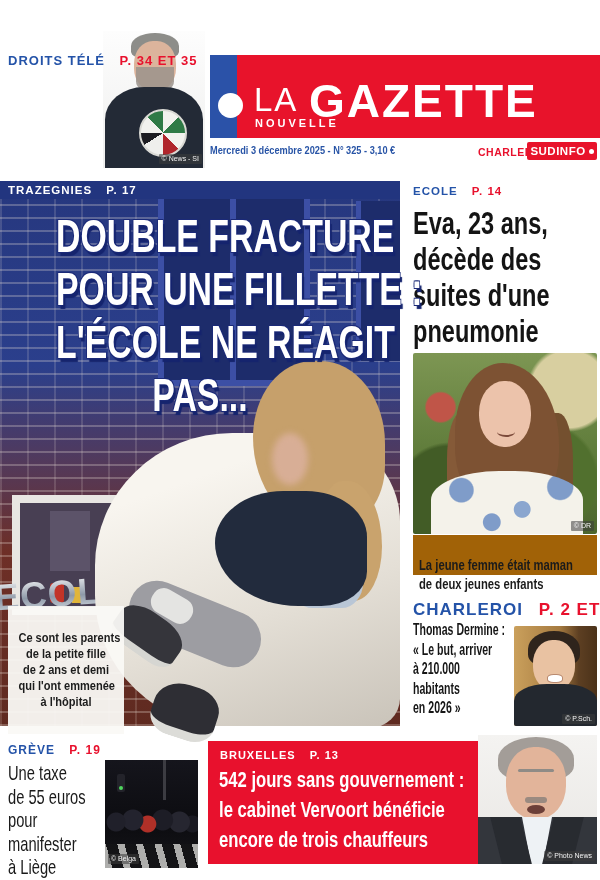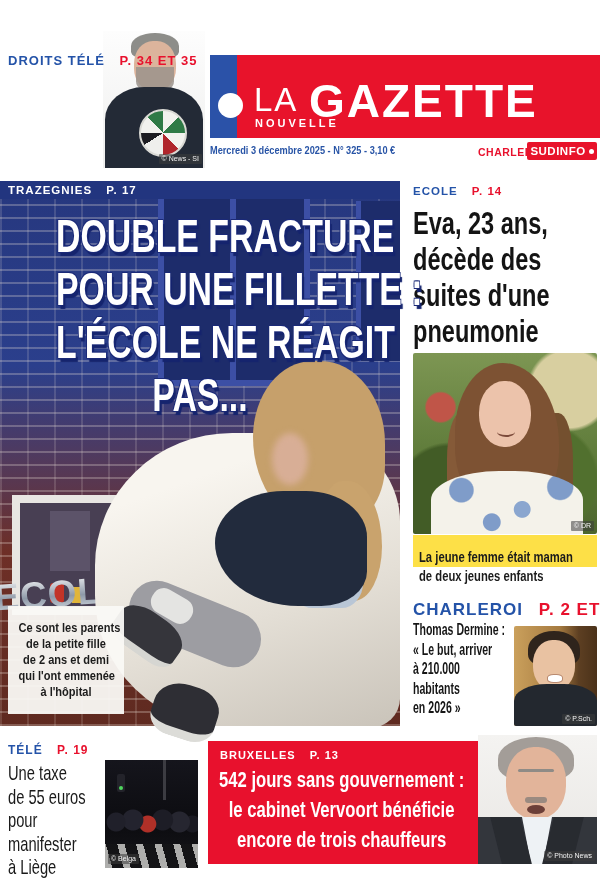--- a/index.html
+++ b/index.html
@@ -81,21 +81,21 @@
   .ch-jacket{left:215px;top:310px;width:152px;height:115px;z-index:5;background:#222b3d;border-radius:45% 40% 30% 55%;}
   .ch-top{left:291px;top:345px;width:72px;height:82px;z-index:4;background:#b9c6d6;border-radius:40% 40% 30% 30%;}
   .ch-leg{left:126px;top:415px;width:138px;height:56px;z-index:4;background:#9d9da2;border-radius:28px;transform:rotate(22deg);}
   .ch-sock{left:150px;top:412px;width:44px;height:26px;z-index:4;background:#e4e4e2;border-radius:12px;transform:rotate(30deg);}
   .ch-shoe1{left:112px;top:432px;width:72px;height:44px;z-index:5;background:#35353b;border-radius:40% 40% 30% 30%;
             transform:rotate(35deg);border-bottom:7px solid #d6d6d2;box-sizing:border-box;}
   #overflow-shoe{left:152px;top:662px;width:66px;height:54px;z-index:8;background:#2e2e34;
             border-radius:45% 40% 35% 35%;transform:rotate(18deg);
             border-bottom:9px solid #dcdcd8;box-sizing:border-box;}
   #lead-caption{left:8px;top:583px;width:112px;z-index:9;background:rgba(250,249,246,.95);
-            padding:14px 2px;text-align:center;}
+            padding:24px 2px;text-align:center;}
   #lead-caption div{font-size:13px;font-weight:700;color:#1c1c1c;line-height:16px;white-space:nowrap;
             transform:scaleX(.85);transform-origin:center top;}
   
   #mons-kicker{left:413px;top:162px;font-size:11.5px;}
   #mons-headline{left:413px;top:183px;}
   #mons-headline div{font-size:31px;line-height:36px;font-weight:800;color:#141414;white-space:nowrap;
       transform:scaleX(.76);transform-origin:left top;}
   #mons-photo{left:413px;top:330px;width:184px;height:181px;overflow:hidden;border-radius:2px;
       background:
         radial-gradient(circle at 15% 30%, #c05548 0 7%, rgba(0,0,0,0) 8%),
@@ -107,21 +107,21 @@
   .ev-hairL{left:34px;top:60px;width:34px;height:115px;background:#855a38;border-radius:40%;}
   .ev-hairR{left:124px;top:60px;width:36px;height:118px;background:#74502f;border-radius:40%;}
   .ev-face{left:66px;top:28px;width:52px;height:66px;background:#ecc3ab;border-radius:48%;}
   .ev-smile{left:84px;top:74px;width:18px;height:8px;border-bottom:2.5px solid #7c4a3a;border-radius:0 0 50% 50%;}
   .ev-dress{left:18px;top:118px;width:152px;height:64px;border-radius:45% 45% 0 0;
       background:radial-gradient(circle at 20% 30%, #7f9cc9 0 9%, rgba(0,0,0,0) 10%),
                  radial-gradient(circle at 60% 60%, #8aa6cf 0 8%, rgba(0,0,0,0) 9%),
                  radial-gradient(circle at 85% 25%, #7f9cc9 0 9%, rgba(0,0,0,0) 10%),
                  radial-gradient(circle at 40% 80%, #7f9cc9 0 8%, rgba(0,0,0,0) 9%),
                  #f4f2ea;}
-  #mons-caption{left:413px;top:512px;width:184px;height:32px;background:#fde047;padding:12px 6px;box-sizing:border-box;}
+  #mons-caption{left:413px;top:512px;width:184px;height:32px;background:#a16207;padding:20px 6px;box-sizing:border-box;}
   #mons-caption div{font-size:15px;font-weight:700;color:#1b1b1b;line-height:19px;white-space:nowrap;
       transform:scaleX(.75);transform-origin:left top;}
   
   #cha-kicker{left:413px;top:577px;font-size:17px;}
   #cha-headline{left:413px;top:597px;}
   #cha-headline div{font-size:16.5px;line-height:19.5px;font-weight:700;color:#161616;white-space:nowrap;
       transform:scaleX(.64);transform-origin:left top;}
   #cha-photo{left:514px;top:603px;width:83px;height:100px;overflow:hidden;border-radius:2px;
       background:linear-gradient(90deg,#caa05c 0%,#a57a40 55%,#5d3f22 78%,#4a3119 100%);}
   .td-hair{left:14px;top:5px;width:52px;height:36px;background:#2f241c;border-radius:50% 50% 35% 35%;}
@@ -144,21 +144,21 @@
       radial-gradient(circle at 46% 55%, #b03028 0 8px, rgba(0,0,0,0) 9px),
       radial-gradient(circle at 62% 45%, #1d1d26 0 10px, rgba(0,0,0,0) 11px),
       radial-gradient(circle at 80% 50%, #262630 0 10px, rgba(0,0,0,0) 11px),
       radial-gradient(circle at 94% 55%, #1a1a22 0 8px, rgba(0,0,0,0) 9px);}
   .pr-cross{left:0;top:84px;width:93px;height:24px;opacity:.85;
       background:repeating-linear-gradient(75deg,#c9c9c6 0 7px,#141416 7px 18px);}
   
   #bx-box{left:208px;top:718px;width:389px;height:123px;background:#e8112d;}
   #bx-kicker{left:220px;top:726px;font-size:11px;z-index:2;}
   #bx-kicker .kname,#bx-kicker .kpage{color:#ffffff;}
-  #bx-headline{left:219px;top:742px;z-index:2;text-align:center;}
+  #bx-headline{left:219px;top:742px;z-index:2;}
   #bx-headline div{font-size:22.5px;line-height:30px;font-weight:700;color:#ffffff;white-space:nowrap;
       transform:scaleX(.74);transform-origin:left top;}
   #bx-photo{left:478px;top:712px;width:119px;height:129px;overflow:hidden;
       background:linear-gradient(180deg,#f4f3f1 0%,#e9e7e4 100%);}
   .vv-hair{left:20px;top:2px;width:76px;height:44px;background:#a39d98;border-radius:50% 50% 35% 35%;}
   .vv-face{left:28px;top:12px;width:60px;height:72px;background:#e2b49a;border-radius:46%;}
   .vv-brow{left:40px;top:34px;width:36px;height:3px;background:#8f8b86;border-radius:2px;}
   .vv-moust{left:47px;top:62px;width:22px;height:6px;background:#9a8a80;border-radius:3px;}
   .vv-mouth{left:49px;top:70px;width:18px;height:9px;background:#6c3f38;border-radius:50%;}
   .vv-body{left:0;top:82px;width:119px;height:47px;background:#33363c;}
@@ -281,21 +281,21 @@
   </div>
   <div class="abs" id="cha-photo">
     <div class="abs td-hair"></div>
     <div class="abs td-face"></div>
     <div class="abs td-smile"></div>
     <div class="abs td-body"></div>
     <span class="credit" style="right:2px;bottom:2px;">© P.Sch.</span>
   </div>
 
   <div class="abs kicker" id="gr-kicker">
-    <span class="kname">TÉLÉ</span>
+    <span class="kname">GRÈVE</span>
     <span class="kpage">P. 19</span>
   </div>
   <div class="abs" id="gr-headline">
     <div>Une taxe</div>
     <div>de 55 euros</div>
     <div>pour</div>
     <div>manifester</div>
     <div>à Liège</div>
   </div>
   <div class="abs" id="gr-photo">

